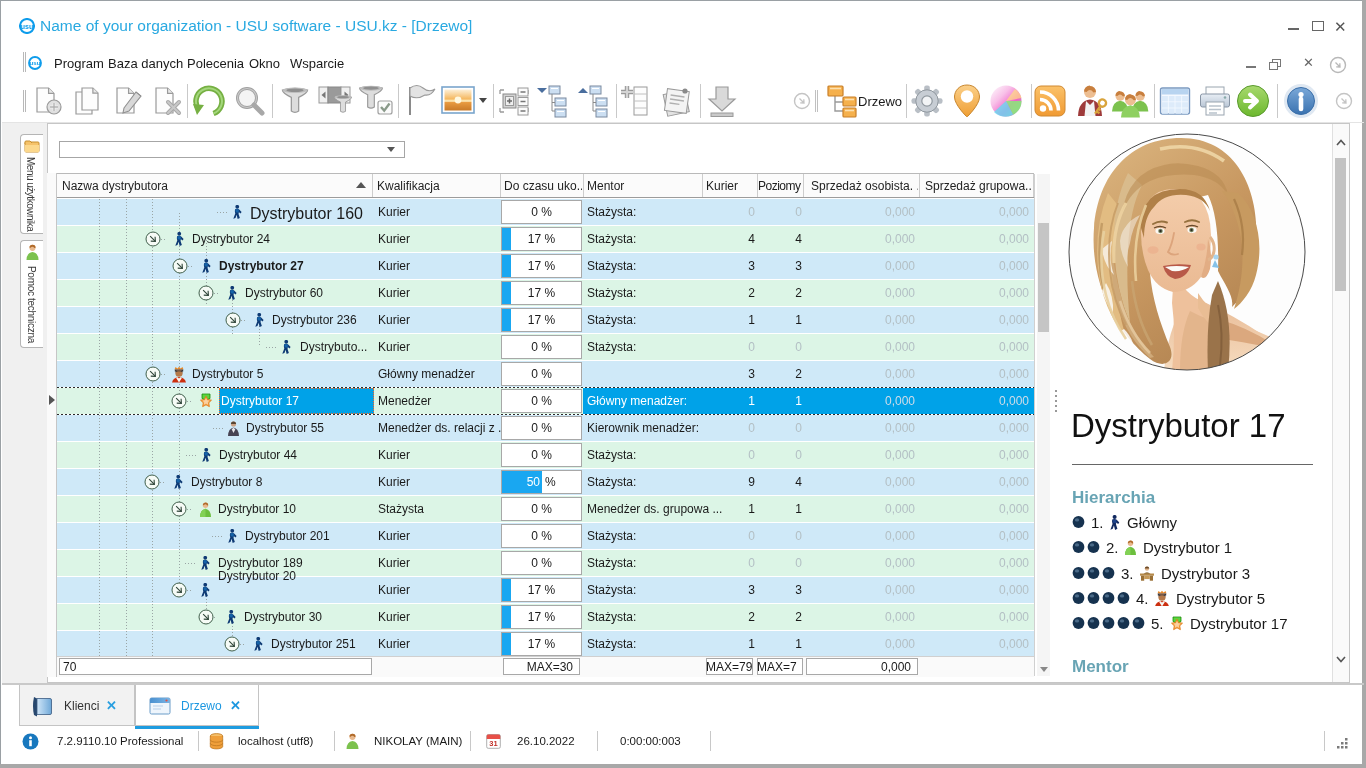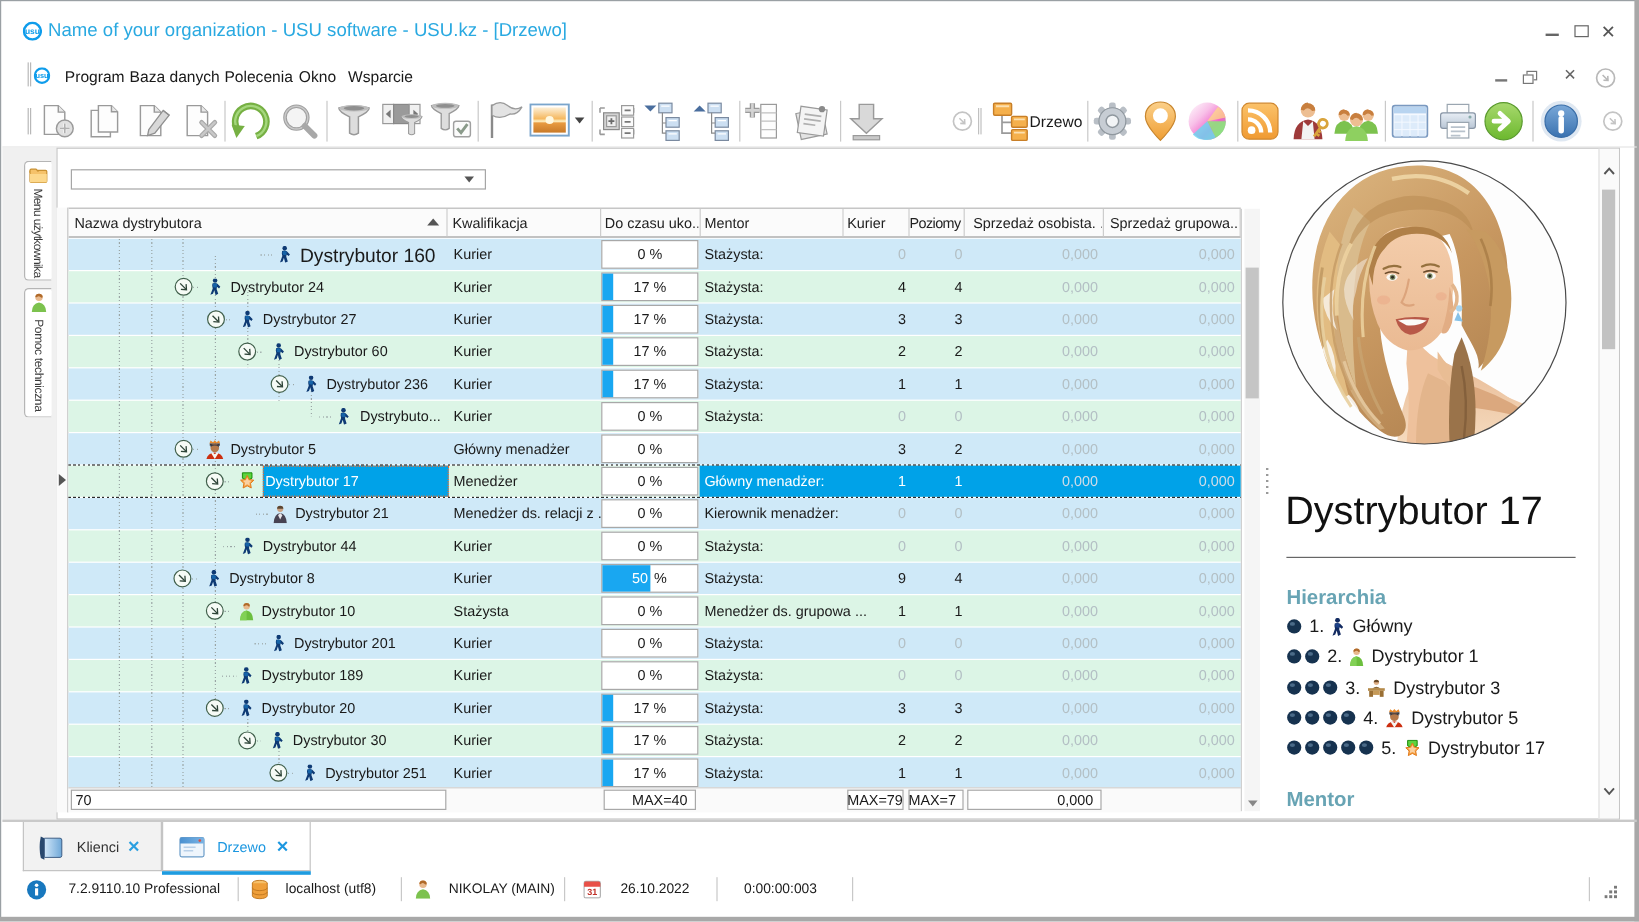--- a/index.html
+++ b/index.html
@@ -521,21 +521,21 @@
   </div>
 <div style="position:absolute;left:201px;top:259px;">
     <svg width="11" height="14" viewBox="0 0 11 14">
       <g fill="#1563a8">
 <circle cx="5.2416" cy="1.82" r="1.8900000000000001" fill="#0e3a74"></circle>
 <path d="M 3.0576000000000003 4.2 Q 5.2416 3.36 7.2072 4.48 L 9.6096 7.0 L 8.5176 8.4 L 6.7703999999999995 7.0 L 6.552 8.96 L 7.8624 12.88 L 5.6784 14.0 L 4.586399999999999 9.799999999999999 L 3.4944 12.88 L 1.3104 13.719999999999999 L 3.276 8.4 L 2.8392 6.16 Z" fill="#0e3a74"></path>
 <path d="M 3.276 4.48 Q 5.2416 3.64 6.9888 4.760000000000001 L 6.552 7.700000000000001 L 3.7128 7.28 Z"></path>
 </g>
     </svg>
   </div>
-<div style="position:absolute;left:219px;top:259px;font-size:12px;color:#1a1a1a;white-space:nowrap;">Dystrybutor 27</div>
+<div style="position:absolute;left:219px;top:259px;font-size:12px;color:#1a1a1a;white-space:nowrap;font-weight:bold;">Dystrybutor 27</div>
 <div style="position:absolute;left:378px;top:259px;font-size:12px;color:#1a1a1a;white-space:nowrap;">Kurier</div>
 <div style="position:absolute;left:587px;top:259px;font-size:12px;color:#1a1a1a;white-space:nowrap;">Stażysta:</div>
 <div style="position:absolute;left:700px;top:259px;width:55px;text-align:right;font-size:12px;color:#1a1a1a;">3</div>
 <div style="position:absolute;left:750px;top:259px;width:52px;text-align:right;font-size:12px;color:#1a1a1a;">3</div>
 <div style="position:absolute;left:820px;top:259px;width:95px;text-align:right;font-size:12px;color:#b3bfc4;">0,000</div>
 <div style="position:absolute;left:934px;top:259px;width:95px;text-align:right;font-size:12px;color:#b3bfc4;">0,000</div>
 <div style="position:absolute;left:501px;top:254px;width:81px;height:24px;background:#fff;border:1px solid #a8a8a8;"></div>
 <div style="position:absolute;left:502px;top:255px;width:9px;height:22px;background:#19a7f1;"></div>
 <div style="position:absolute;left:501px;top:259px;width:81px;text-align:center;font-size:12px;color:#1a1a1a;">17 %</div>
 <div style="position:absolute;left:214px;top:293px;width:4px;height:1px;background-image:repeating-linear-gradient(to right,#9aa5a5 0,#9aa5a5 1px,transparent 1px,transparent 3px);"></div>
@@ -668,21 +668,21 @@
 <div style="position:absolute;left:501px;top:394px;width:81px;text-align:center;font-size:12px;color:#1a1a1a;">0 %</div>
 <div style="position:absolute;left:213px;top:428px;width:12px;height:1px;background-image:repeating-linear-gradient(to right,#9aa5a5 0,#9aa5a5 1px,transparent 1px,transparent 3px);"></div>
 <div style="position:absolute;left:227px;top:421px;">
     <svg width="13" height="15" viewBox="0 0 13 15">
       <circle cx="6.5" cy="3" r="2.6" fill="#caa183"></circle>
 <path d="M6.5 0.4 a2.6 2.6 0 0 1 2.6 2.6 l-5.2 0 a2.6 2.6 0 0 1 2.6 -2.6" fill="#5a4632"></path>
 <path d="M1 15 Q1.4 7.6 6.5 6.6 Q11.6 7.6 12 15 Z" fill="#474352"></path>
 <path d="M6.5 6.6 L8.3 8.4 L6.5 12 L4.7 8.4 Z" fill="#e8e6ea"></path>
     </svg>
   </div>
-<div style="position:absolute;left:246px;top:421px;font-size:12px;color:#1a1a1a;white-space:nowrap;">Dystrybutor 21</div>
+<div style="position:absolute;left:246px;top:421px;font-size:12px;color:#1a1a1a;white-space:nowrap;">Dystrybutor 55</div>
 <div style="position:absolute;left:378px;top:421px;font-size:12px;color:#1a1a1a;white-space:nowrap;">Menedżer ds. relacji z ...</div>
 <div style="position:absolute;left:587px;top:421px;font-size:12px;color:#1a1a1a;white-space:nowrap;">Kierownik menadżer:</div>
 <div style="position:absolute;left:700px;top:421px;width:55px;text-align:right;font-size:12px;color:#b3bfc4;">0</div>
 <div style="position:absolute;left:750px;top:421px;width:52px;text-align:right;font-size:12px;color:#b3bfc4;">0</div>
 <div style="position:absolute;left:820px;top:421px;width:95px;text-align:right;font-size:12px;color:#b3bfc4;">0,000</div>
 <div style="position:absolute;left:934px;top:421px;width:95px;text-align:right;font-size:12px;color:#b3bfc4;">0,000</div>
 <div style="position:absolute;left:501px;top:416px;width:81px;height:24px;background:#fff;border:1px solid #a8a8a8;"></div>
 <div style="position:absolute;left:501px;top:421px;width:81px;text-align:center;font-size:12px;color:#1a1a1a;">0 %</div>
 <div style="position:absolute;left:186px;top:455px;width:12px;height:1px;background-image:repeating-linear-gradient(to right,#9aa5a5 0,#9aa5a5 1px,transparent 1px,transparent 3px);"></div>
 <div style="position:absolute;left:201px;top:448px;">
@@ -804,21 +804,21 @@
   </div>
 <div style="position:absolute;left:200px;top:583px;">
     <svg width="11" height="14" viewBox="0 0 11 14">
       <g fill="#1563a8">
 <circle cx="5.2416" cy="1.82" r="1.8900000000000001" fill="#0e3a74"></circle>
 <path d="M 3.0576000000000003 4.2 Q 5.2416 3.36 7.2072 4.48 L 9.6096 7.0 L 8.5176 8.4 L 6.7703999999999995 7.0 L 6.552 8.96 L 7.8624 12.88 L 5.6784 14.0 L 4.586399999999999 9.799999999999999 L 3.4944 12.88 L 1.3104 13.719999999999999 L 3.276 8.4 L 2.8392 6.16 Z" fill="#0e3a74"></path>
 <path d="M 3.276 4.48 Q 5.2416 3.64 6.9888 4.760000000000001 L 6.552 7.700000000000001 L 3.7128 7.28 Z"></path>
 </g>
     </svg>
   </div>
-<div style="position:absolute;left:218px;top:583px;font-size:12px;color:#1a1a1a;white-space:nowrap;">Dystrybutor 20</div>
+<div style="position:absolute;left:218px;top:569px;font-size:12px;color:#1a1a1a;white-space:nowrap;">Dystrybutor 20</div>
 <div style="position:absolute;left:378px;top:583px;font-size:12px;color:#1a1a1a;white-space:nowrap;">Kurier</div>
 <div style="position:absolute;left:587px;top:583px;font-size:12px;color:#1a1a1a;white-space:nowrap;">Stażysta:</div>
 <div style="position:absolute;left:700px;top:583px;width:55px;text-align:right;font-size:12px;color:#1a1a1a;">3</div>
 <div style="position:absolute;left:750px;top:583px;width:52px;text-align:right;font-size:12px;color:#1a1a1a;">3</div>
 <div style="position:absolute;left:820px;top:583px;width:95px;text-align:right;font-size:12px;color:#b3bfc4;">0,000</div>
 <div style="position:absolute;left:934px;top:583px;width:95px;text-align:right;font-size:12px;color:#b3bfc4;">0,000</div>
 <div style="position:absolute;left:501px;top:578px;width:81px;height:24px;background:#fff;border:1px solid #a8a8a8;"></div>
 <div style="position:absolute;left:502px;top:579px;width:9px;height:22px;background:#19a7f1;"></div>
 <div style="position:absolute;left:501px;top:583px;width:81px;text-align:center;font-size:12px;color:#1a1a1a;">17 %</div>
 <div style="position:absolute;left:214px;top:617px;width:3px;height:1px;background-image:repeating-linear-gradient(to right,#9aa5a5 0,#9aa5a5 1px,transparent 1px,transparent 3px);"></div>
@@ -872,21 +872,21 @@
 <div style="position:absolute;left:750px;top:637px;width:52px;text-align:right;font-size:12px;color:#1a1a1a;">1</div>
 <div style="position:absolute;left:820px;top:637px;width:95px;text-align:right;font-size:12px;color:#b3bfc4;">0,000</div>
 <div style="position:absolute;left:934px;top:637px;width:95px;text-align:right;font-size:12px;color:#b3bfc4;">0,000</div>
 <div style="position:absolute;left:501px;top:632px;width:81px;height:24px;background:#fff;border:1px solid #a8a8a8;"></div>
 <div style="position:absolute;left:502px;top:633px;width:9px;height:22px;background:#19a7f1;"></div>
 <div style="position:absolute;left:501px;top:637px;width:81px;text-align:center;font-size:12px;color:#1a1a1a;">17 %</div>
 <div style="position:absolute;left:57px;top:656px;width:977px;height:21px;background:#fafafa;border-top:1px solid #d0d0d0;"></div>
 <div style="position:absolute;left:59px;top:658px;width:313px;height:17px;background:#fff;border:1px solid #a8a8a8;"></div>
 <div style="position:absolute;left:63px;top:660px;font-size:12px;color:#1a1a1a;">70</div>
 <div style="position:absolute;left:503px;top:658px;width:77px;height:17px;background:#fff;border:1px solid #a8a8a8;"></div>
-<div style="position:absolute;left:503px;top:660px;width:70px;text-align:right;font-size:12px;color:#1a1a1a;">MAX=40</div>
+<div style="position:absolute;left:503px;top:660px;width:70px;text-align:right;font-size:12px;color:#1a1a1a;">MAX=30</div>
 <div style="position:absolute;left:706px;top:658px;width:47px;height:17px;background:#fff;border:1px solid #a8a8a8;"></div>
 <div style="position:absolute;left:706px;top:660px;width:40px;text-align:right;font-size:12px;color:#1a1a1a;">MAX=79</div>
 <div style="position:absolute;left:757px;top:658px;width:46px;height:17px;background:#fff;border:1px solid #a8a8a8;"></div>
 <div style="position:absolute;left:757px;top:660px;width:39px;text-align:right;font-size:12px;color:#1a1a1a;">MAX=7</div>
 <div style="position:absolute;left:806px;top:658px;width:112px;height:17px;background:#fff;border:1px solid #a8a8a8;"></div>
 <div style="position:absolute;left:806px;top:660px;width:105px;text-align:right;font-size:12px;color:#1a1a1a;">0,000</div>
 <div style="position:absolute;left:1034px;top:174px;width:1px;height:502px;background:#d0d0d0;"></div>
 <div style="position:absolute;left:1037px;top:174px;width:13px;height:502px;background:#f5f5f5;"></div>
 <div style="position:absolute;left:1038px;top:223px;width:11px;height:109px;background:#c5c5c5;"></div>
 <div style="position:absolute;left:1040px;top:667px;width:0;height:0;border-left:4px solid transparent;border-right:4px solid transparent;border-top:5px solid #888;"></div>

